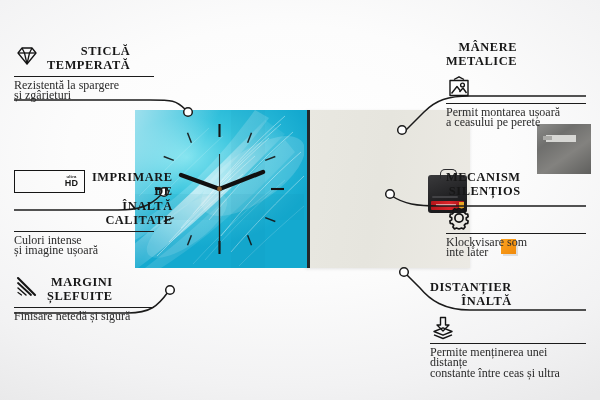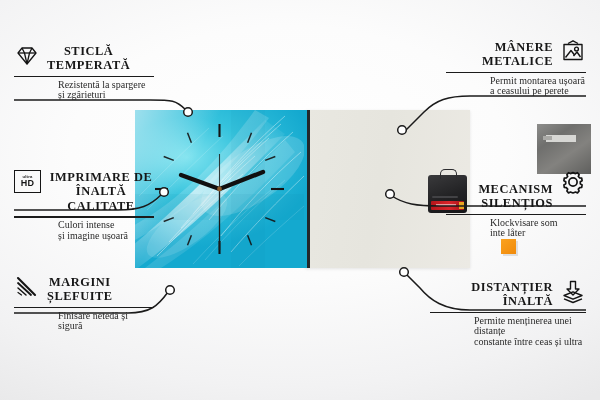--- a/index.html
+++ b/index.html
@@ -11,42 +11,43 @@
   #stage{
     position:relative;width:600px;height:400px;
     background:
       radial-gradient(ellipse 520px 300px at 48% 38%, #ffffff 0%, #fcfcfc 42%, #f2f2f3 78%, #e9e9ea 100%);
   }
   .svg-layer{position:absolute;left:0;top:0;width:600px;height:400px;}
 
   
   .feat{position:absolute;}
   .feat .hd{display:flex;align-items:flex-start;gap:7px;}
-  .feat.right .hd{flex-direction:row;justify-content:flex-end;}
+  .feat.right .hd{flex-direction:column;justify-content:flex-end;}
   .ttl{
     font-family:"Liberation Serif", serif;
     font-weight:bold;font-size:12.4px;line-height:14.4px;
     letter-spacing:.55px;color:#171717;white-space:pre-line;
   }
-  .feat.left .ttl{text-align:center;}
+  .feat.left .ttl{text-align:right;}
   .feat.right .ttl{text-align:right;}
   .rule{height:1.4px;background:#1b1b1b;margin-top:3px;}
   .sub{
     font-family:"Liberation Serif", serif;
-    font-size:10px;line-height:10.6px;color:#2a2a2a;
-    margin-top:2.5px;white-space:pre-line;margin-left:44px;
+    font-size:12px;line-height:10.6px;color:#2a2a2a;
+    margin-top:2.5px;white-space:pre-line;
   }
   .feat.right .sub{}
   .ico{flex:0 0 auto;width:26px;height:24px;display:block;}
 
   
   .hdbox{
     width:25px;height:21px;border:1.6px solid #151515;
     display:flex;flex-direction:column;align-items:center;justify-content:center;
     line-height:1;
+    padding-left:44px;
   }
   .hdbox .u{font-family:"Liberation Sans",sans-serif;font-size:4.2px;font-weight:bold;letter-spacing:.2px;color:#151515;}
   .hdbox .h{font-family:"Liberation Sans",sans-serif;font-size:9px;font-weight:bold;letter-spacing:.2px;color:#151515;margin-top:.5px;}
 
   
   #product{position:absolute;left:135px;top:110px;width:335px;height:158px;}
   #backpanel{
     position:absolute;left:170px;top:0;width:165px;height:158px;
     background:linear-gradient(100deg,#e9e8e1 0%,#e6e5de 45%,#eceae4 100%);
     box-shadow:0 1px 3px rgba(0,0,0,.10);
@@ -267,21 +268,21 @@
         </g>
       </svg>
     </div>
     <div class="rule" style="width:140px;"></div>
     <div class="sub">Permit montarea ușoară
 a ceasului pe perete</div>
   </div>
 
   <div class="feat right" style="left:446px;top:170px;width:140px;">
     <div class="hd">
-      <div class="ttl" style="flex:1;margin-top:12px;">MECANISM
+      <div class="ttl" style="flex:1;">MECANISM
 SILENȚIOS</div>
       <svg class="ico" viewBox="0 0 26 24">
         <g fill="none" stroke="#141414" stroke-width="1.7" stroke-linejoin="round">
           <path d="M13,2.6 l2.6,1 1.9,-0.9 1.6,1.9 -0.8,1.9 1.4,1.4 2,0.3 0.4,2.5 -1.8,1.1 0,2 1.8,1.1 -0.4,2.5 -2,0.3 -1.4,1.4 0.8,1.9 -1.6,1.9 -1.9,-0.9 -2.6,1 -2.6,-1 -1.9,0.9 -1.6,-1.9 0.8,-1.9 -1.4,-1.4 -2,-0.3 -0.4,-2.5 1.8,-1.1 0,-2 -1.8,-1.1 0.4,-2.5 2,-0.3 1.4,-1.4 -0.8,-1.9 1.6,-1.9 1.9,0.9 z"></path>
           <circle cx="13" cy="12" r="4.1"></circle>
         </g>
       </svg>
     </div>
     <div class="rule" style="width:140px;"></div>
     <div class="sub">Klockvisare som

